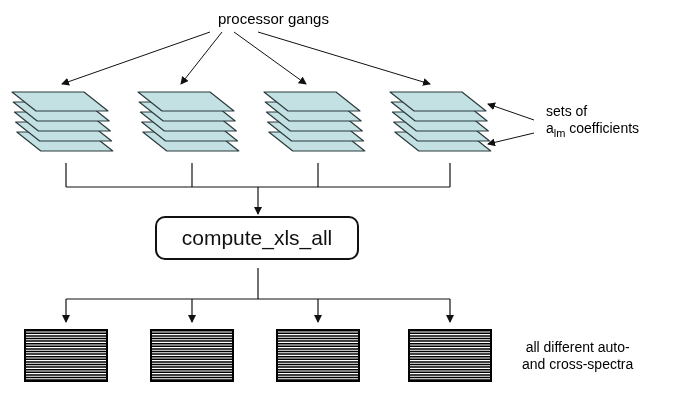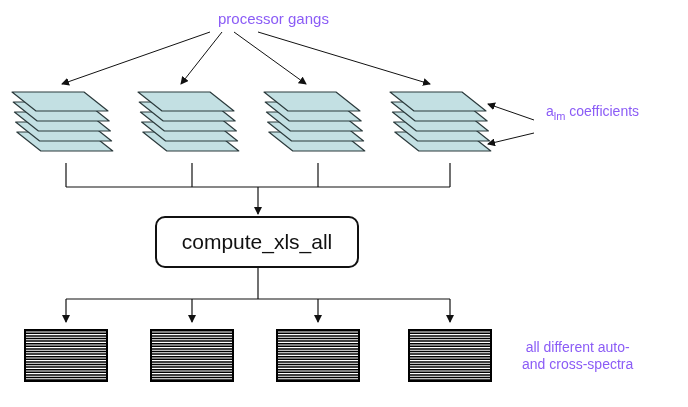--- a/index.html
+++ b/index.html
@@ -1,24 +1,24 @@
 <!DOCTYPE html>
 <html><head>
 <meta charset="utf-8">
 <style>
   html, body { margin: 0; padding: 0; background: #ffffff; }
   body { width: 688px; height: 407px; position: relative; overflow: hidden;
          font-family: "Liberation Sans", sans-serif; color: #111; }
   #diagram { position: absolute; left: 0; top: 0; }
-  .lbl { position: absolute; font-size: 14px; line-height: 17px; color: #8b5cf6; white-space: nowrap; }
+  .lbl { position: absolute; font-size: 14px; line-height: 17px; color: #000000; white-space: nowrap; }
   #title-label { left: 218px; top: 10px; font-size: 15px; }
   #coef-note { left: 546px; top: 103px; }
   #spectra-note { left: 522px; top: 339px; text-align: center; }
   .sub { font-size: 11px; position: relative; top: 4px; }
-  #proc-box { position: absolute; left: 155px; top: 216px; width: 204px; height: 52px;
+  #proc-box { position: absolute; left: 155px; top: 216px; width: 204px; height: 44px;
               border: 2px solid #111; border-radius: 10px; box-sizing: border-box;
               display: flex; align-items: center; justify-content: center;
               font-size: 21px; background: #fff; }
 </style>
 </head>
 <body>
 
 <svg id="diagram" width="688" height="407" xmlns="http://www.w3.org/2000/svg">
   <defs>
     <marker id="arr" markerWidth="8" markerHeight="8" refX="7" refY="4" orient="auto" markerUnits="userSpaceOnUse">
@@ -169,20 +169,21 @@
         <line x1="410" y1="373.60000000000036" x2="490" y2="373.60000000000036" stroke="#fff" stroke-width="1.1"></line>
         <line x1="410" y1="376.2000000000004" x2="490" y2="376.2000000000004" stroke="#fff" stroke-width="1.1"></line>
         <line x1="410" y1="378.8000000000004" x2="490" y2="378.8000000000004" stroke="#fff" stroke-width="1.1"></line>
       </g>
     </g>
 </svg>
 
 <div id="title-label" class="lbl">processor gangs</div>
 
 <div id="coef-note" class="lbl">
+  <div>sets of</div>
   <div><span>a</span><span class="sub">lm</span><span style="white-space:pre"> coefficients</span></div>
 </div>
 
 <div id="proc-box">
   <span>compute_xls_all</span>
 </div>
 
 <div id="spectra-note" class="lbl">
   <div>all different auto-</div>
   <div>and cross-spectra</div>

